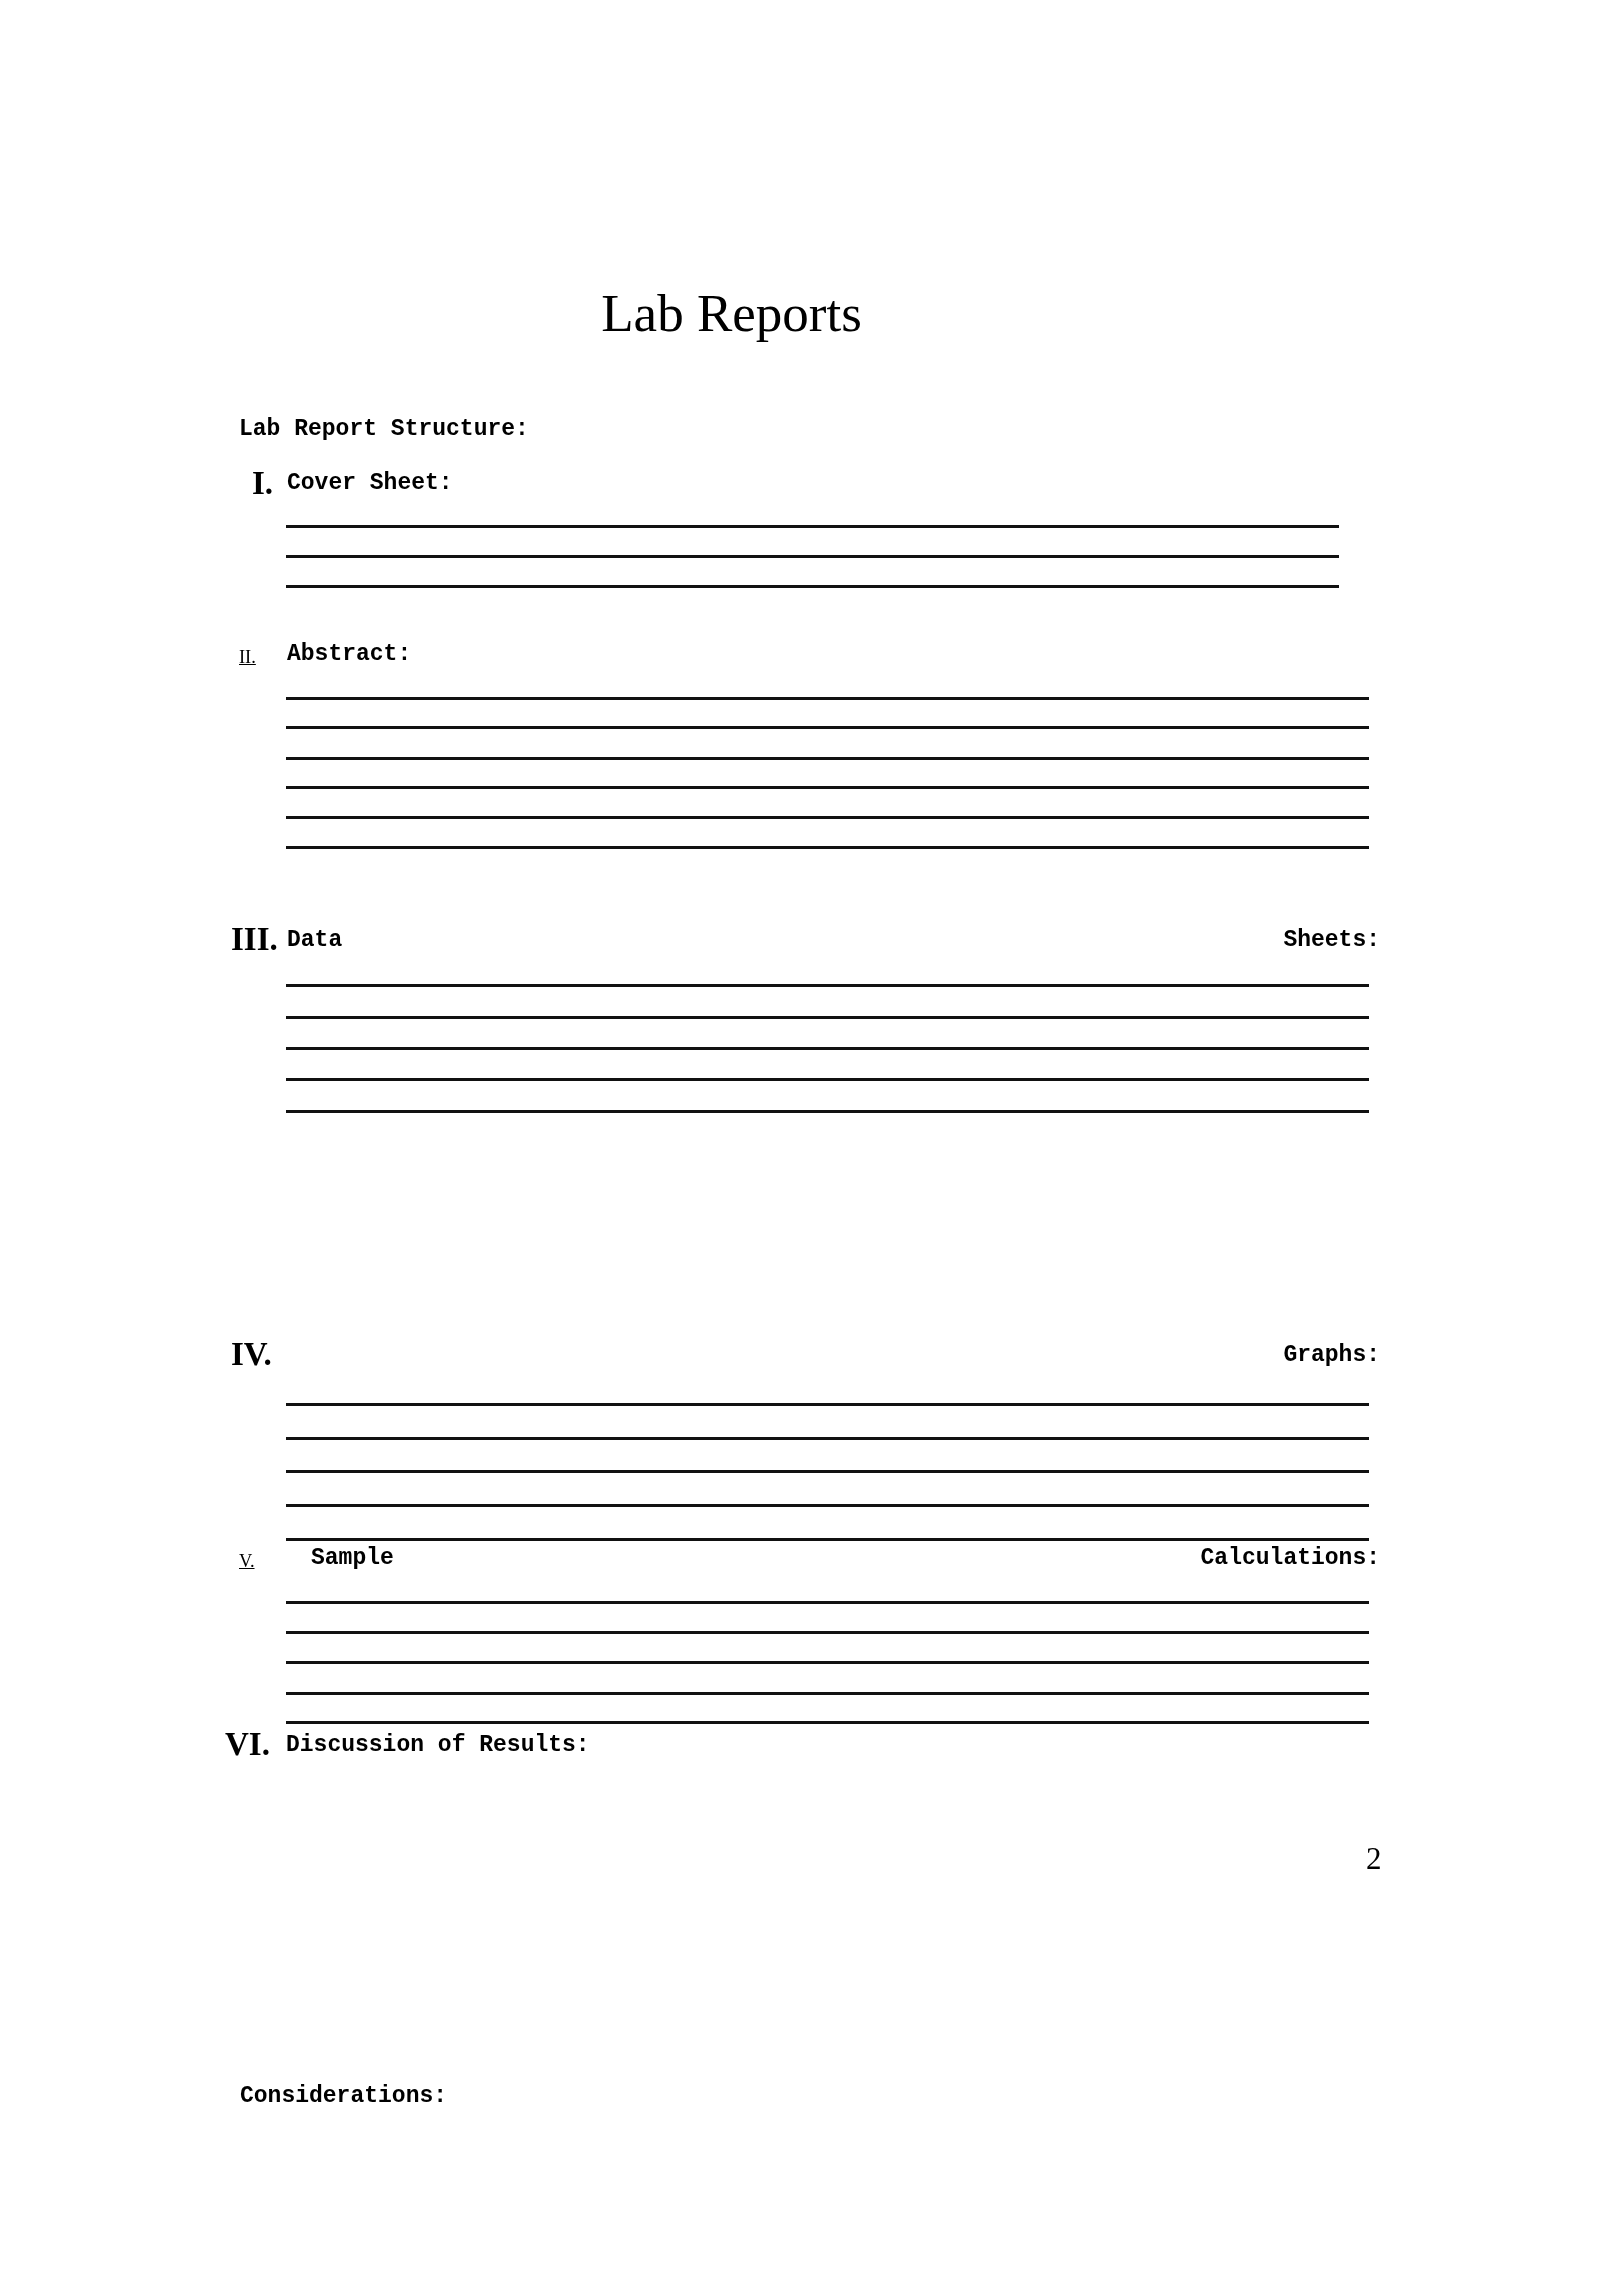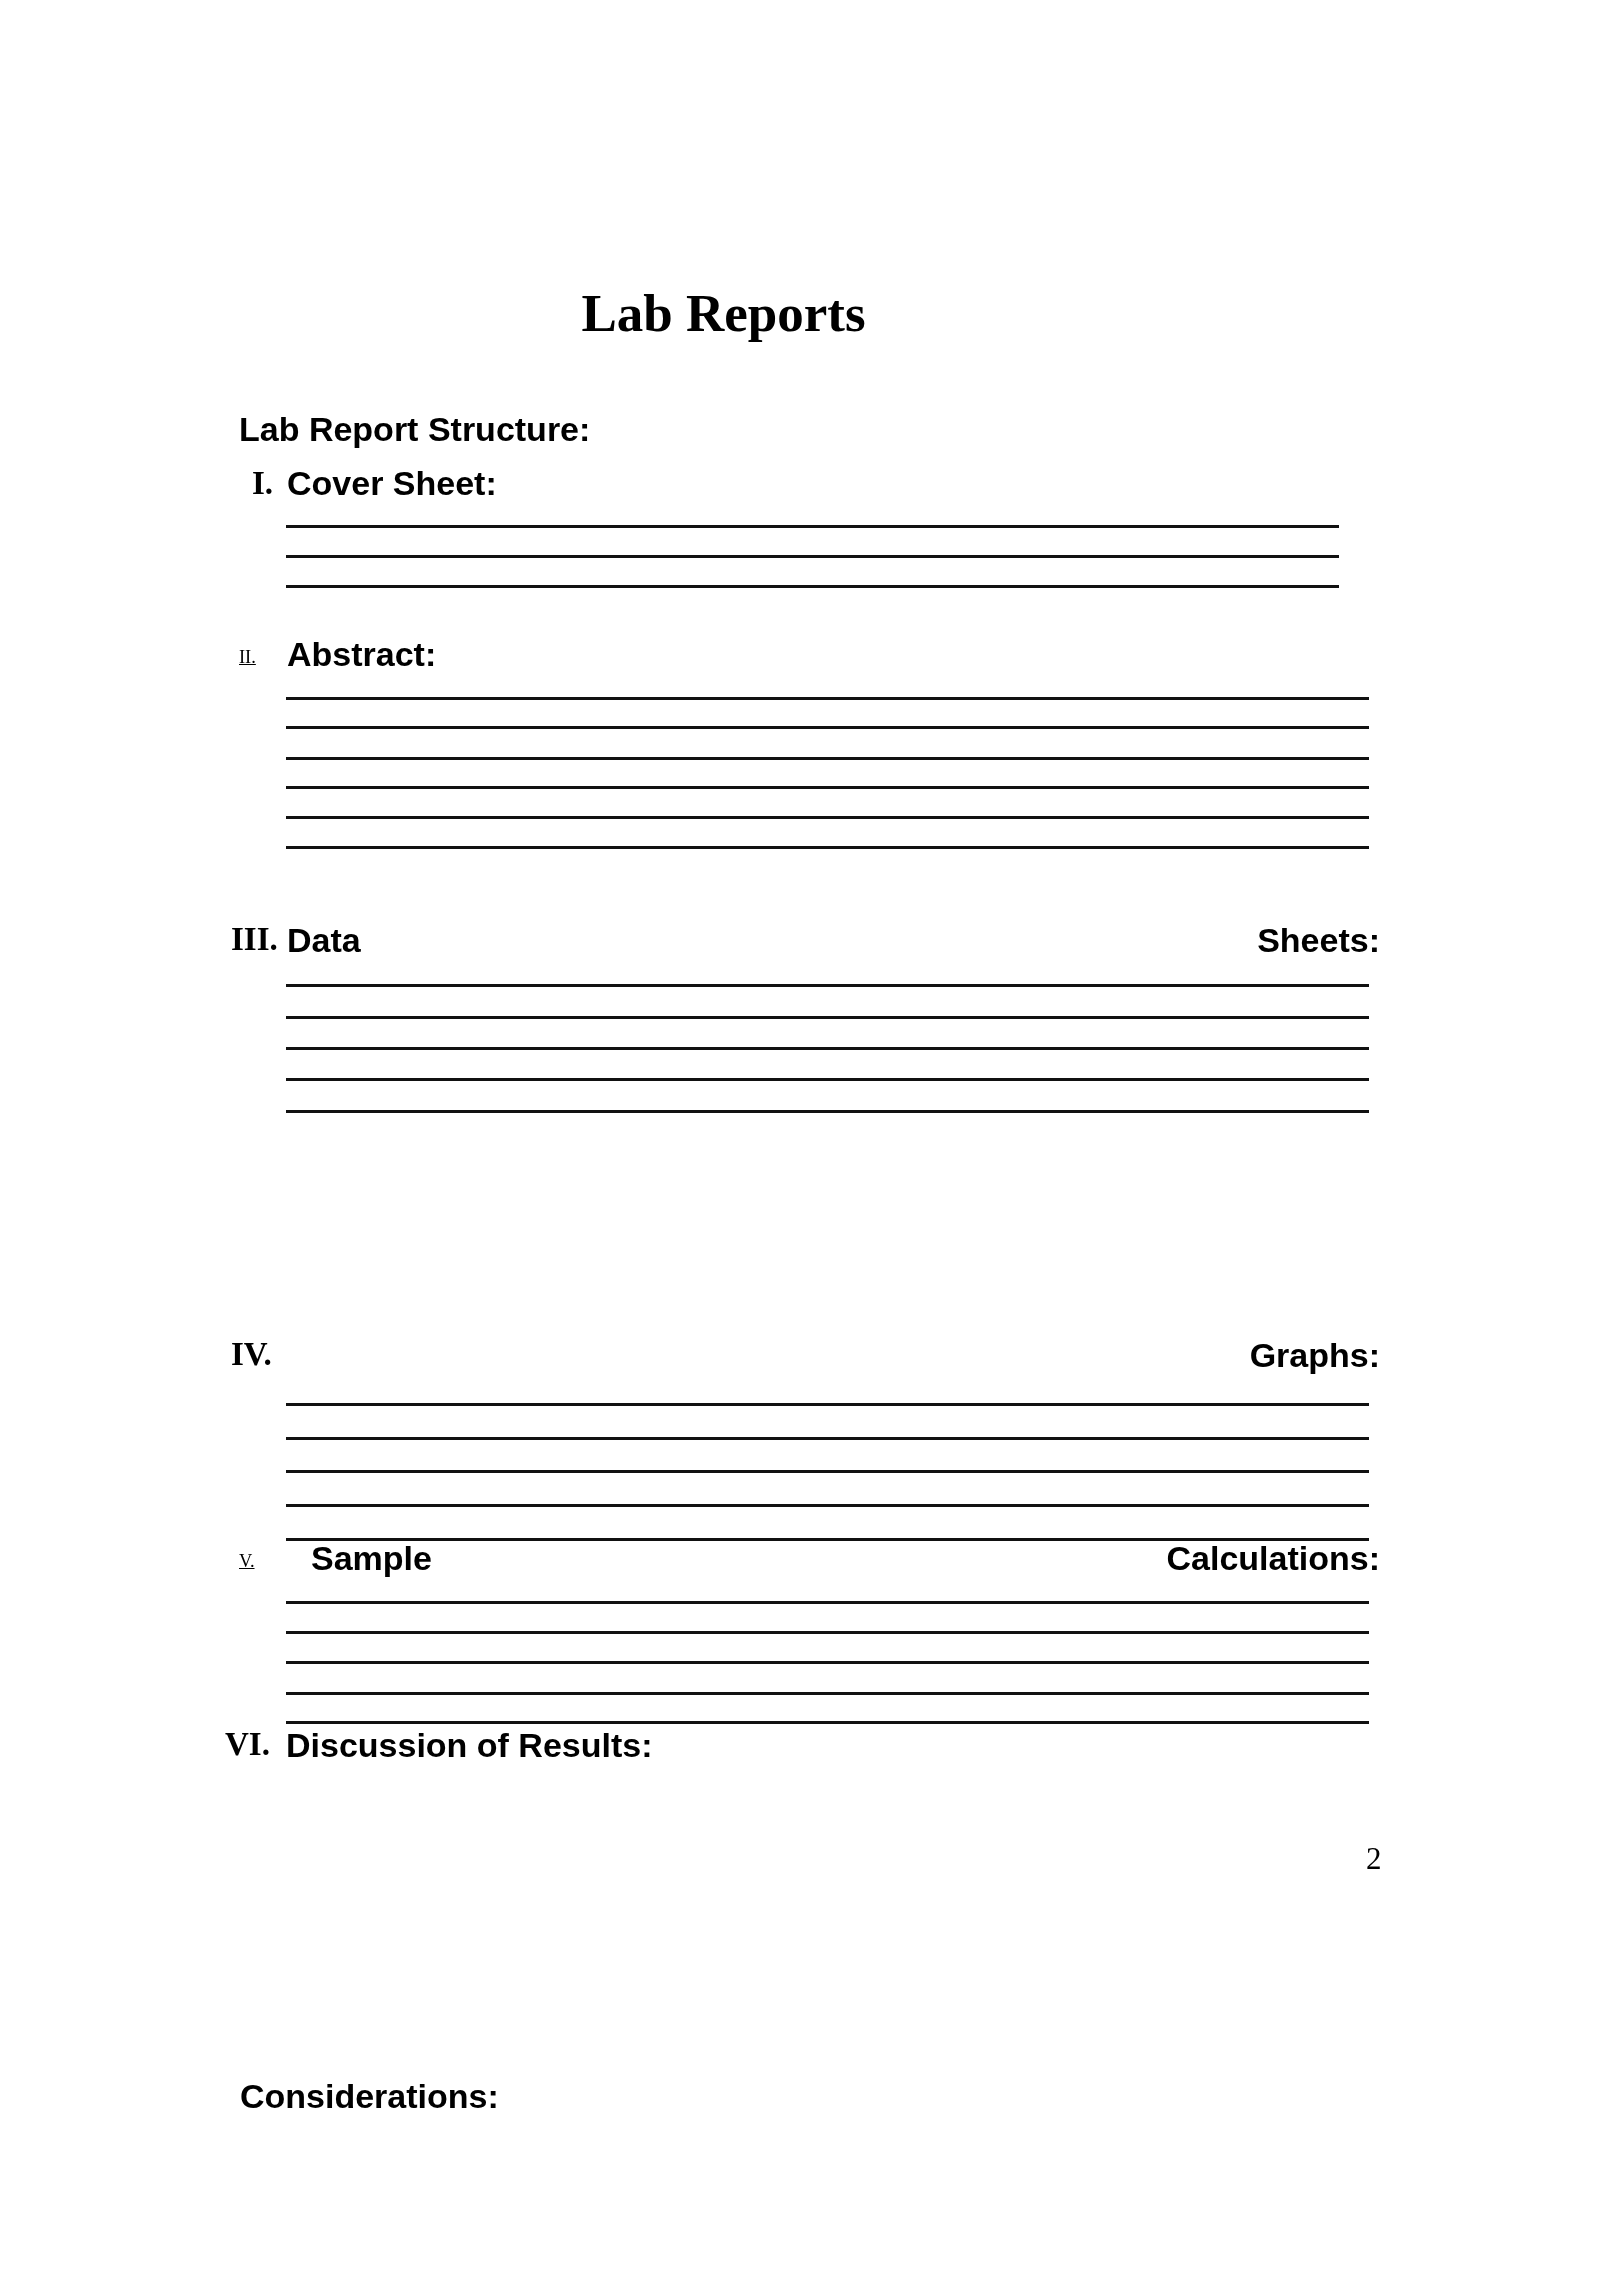--- a/index.html
+++ b/index.html
@@ -1,19 +1,19 @@
 <!DOCTYPE html>
 <html style="font-size:14.7px"><head>
 <meta charset="utf-8">
 <style>
   html, body { margin:0; padding:0; background:#ffffff; }
   body { width:1621px; height:2296px; position:relative; overflow:hidden; color:#000; }
   .abs { position:absolute; white-space:nowrap; }
-  .title { font-family:"Liberation Serif", serif; font-weight:bold; font-size:53px; left:0; width:1447px; text-align:center; top:282px; line-height:62px; }
-  .h { font-family:Liberation Sans, sans-serif; font-weight:bold; font-size:34px; line-height:31px; }
+  .title { font-family:"Liberation Serif", serif; font-weight:normal; font-size:53px; left:8px; width:1447px; text-align:center; top:282px; line-height:62px; }
+  .h { font-family:Liberation Mono, monospace; font-weight:bold; font-size:23px; line-height:31px; }
   .rn-big { font-family:"Liberation Serif", serif; font-weight:bold; font-size:33px; line-height:37px; }
   .rn-small { font-family:"Liberation Serif", serif; font-size:18.4px; line-height:22px;text-decoration:underline; }
   .line { position:absolute; height:2.8px; background:#111; }
   .pagenum { font-family:"Liberation Serif", serif; font-size:31px; line-height:37px; }
 </style>
 </head>
 <body>
 
 <div>
 

